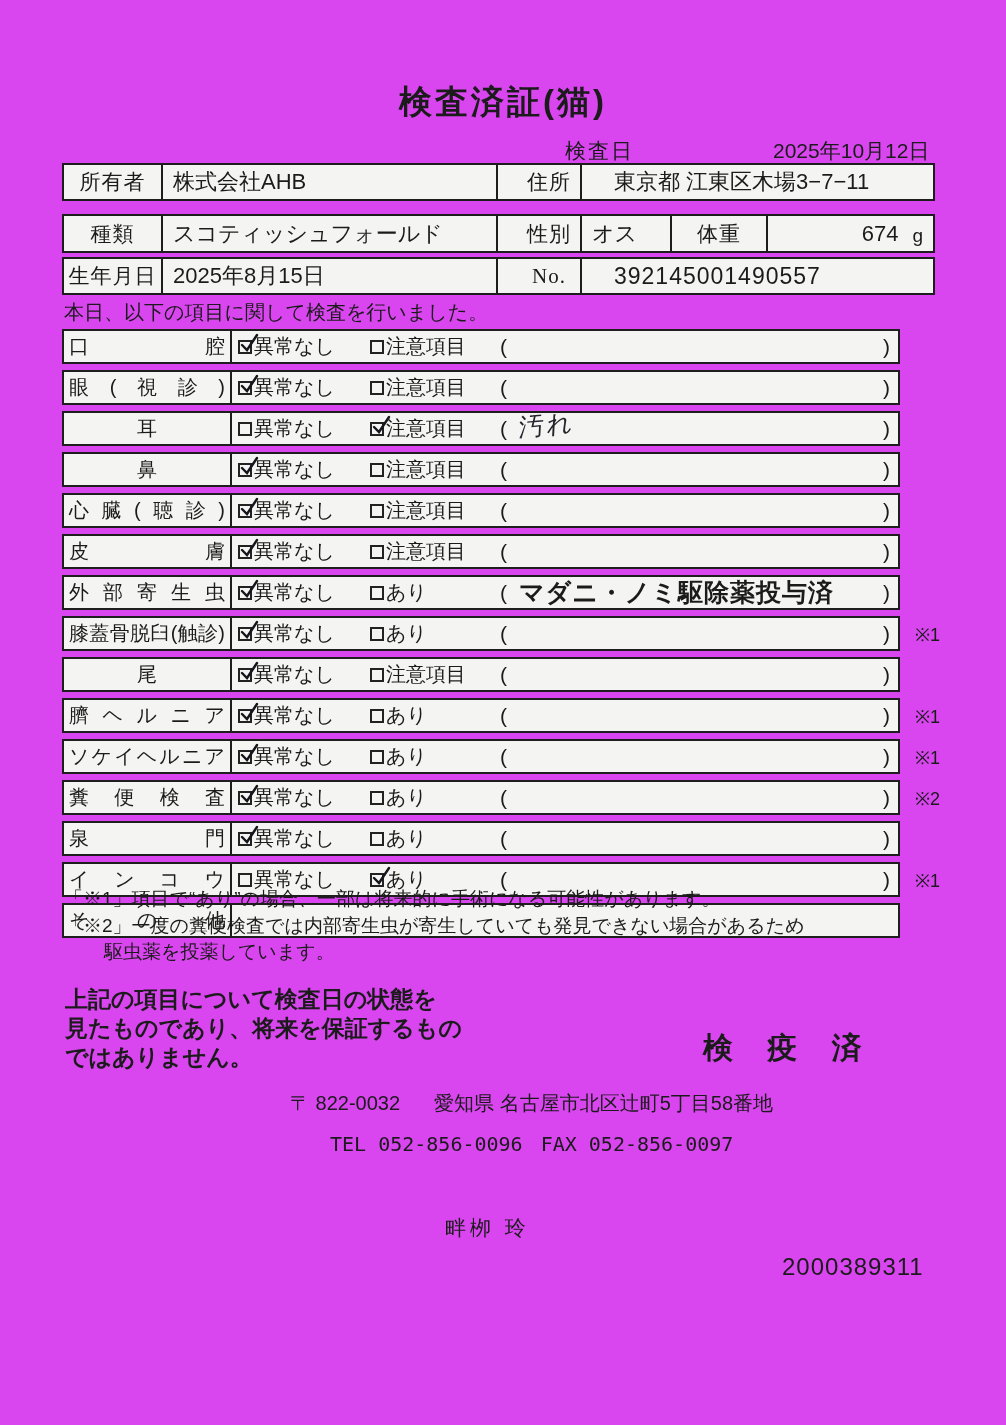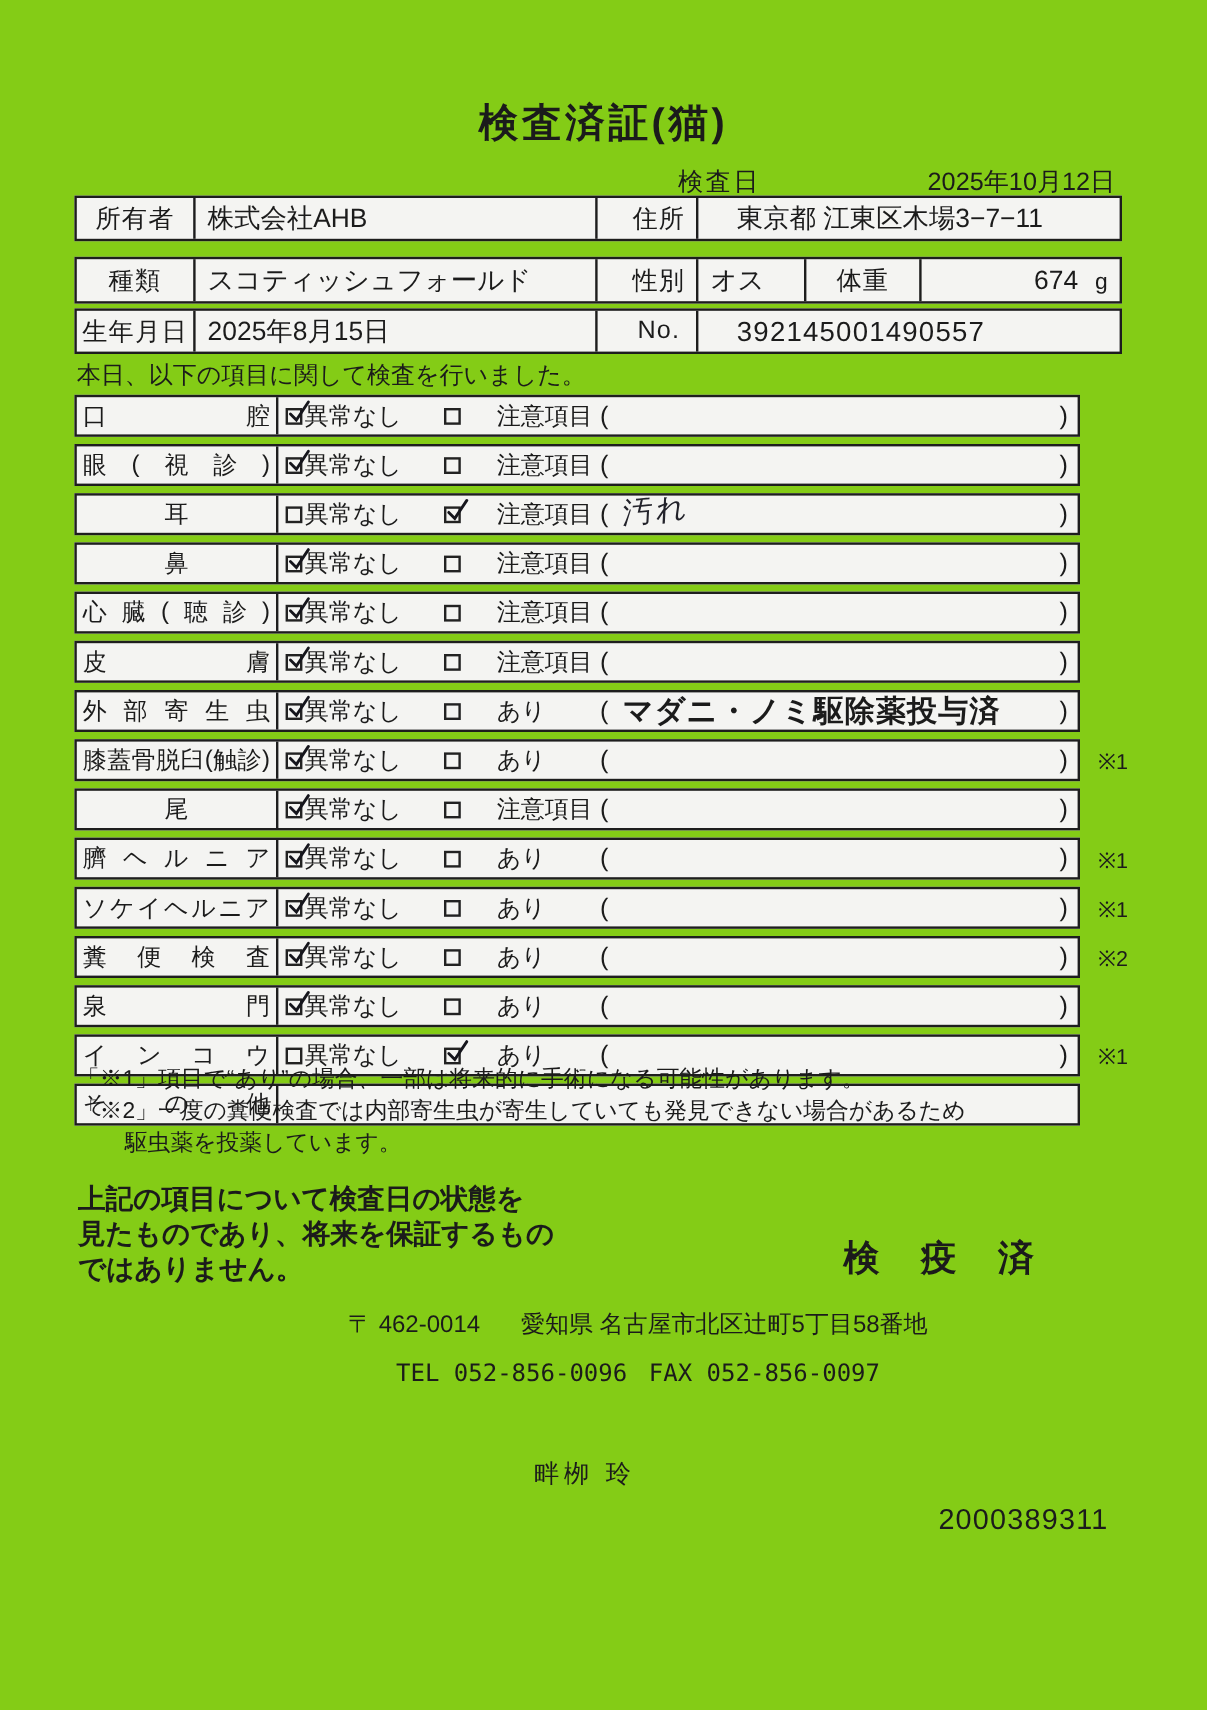--- a/index.html
+++ b/index.html
@@ -1,20 +1,20 @@
 <!DOCTYPE html>
 <html><head>
 <meta charset="utf-8">
 <style>
   html,body{margin:0;padding:0;background:#e8e8e6;}
   .page{
     position:relative;
     width:1006px;height:1425px;
     margin:0 auto;
-    background:#84cc16;
+    background:#d946ef;
     font-family:"Liberation Sans",sans-serif;
     color:#1b1b1b;
     overflow:hidden;
   }
   .abs{position:absolute;}
   
   .doc-title{
     left:0;right:0;top:80px;
     text-align:center;
     font-size:33px;font-weight:600;letter-spacing:3px;
@@ -27,21 +27,21 @@
     left:62px;width:873px;
     border:2px solid #1d1d1d;
     display:flex;align-items:stretch;
     background:#f4f4f2;
     box-sizing:border-box;
   }
   .owner-row{top:163px;height:38px;}
   .pet-row1{top:214px;height:39px;}
   .pet-row2{top:257px;height:38px;}
   .cell{display:flex;align-items:center;box-sizing:border-box;font-size:22px;}
-  .cell.label{justify-content:center;font-size:21px;letter-spacing:1px;}
+  .cell.label{justify-content:center;font-size:21px;letter-spacing:1px;font-family:Liberation Serif, serif;}
   .bR{border-right:2px solid #1d1d1d;}
   .w-label{width:99px;}
   .w-value{width:335px;padding-left:10px;}
   .w-label2{width:84px;padding-left:20px;}
   .flex1{flex:1;padding-left:10px;margin-left:22px;}
   .weight-cell{flex:1;justify-content:flex-end;padding-right:10px;}
   .weight-unit{font-size:19px;margin-left:14px;position:relative;top:2px;}
   .w-sex{width:90px;padding-left:10px;}
   .w-weight{width:96px;}
   .no-cell{font-size:23px;letter-spacing:1px;}
@@ -67,21 +67,21 @@
     font-size:20px;font-weight:500;
   }
   .insp-label.center{justify-content:center;}
   .insp-body{position:relative;flex:1;}
   .opt{
     position:absolute;top:0;height:31px;
     display:flex;align-items:center;
     font-size:20px;font-weight:500;
   }
   .opt-1{left:6px;}
-  .opt-2{left:138px;gap:28px;}
+  .opt-2{left:138px;}
   .cb{
     position:relative;
     width:14px;height:14px;
     border:2px solid #222;
     margin-right:2px;
     box-sizing:border-box;
     flex:none;
   }
   .cb svg{position:absolute;left:-1px;top:-9px;width:20px;height:20px;overflow:visible;}
   .cb svg path{fill:none;stroke:#15151c;stroke-width:2.4px;stroke-linecap:round;}
@@ -550,21 +550,21 @@
 
   <div class="abs closing">
     <div>上記の項目について検査日の状態を</div>
     <div>見たものであり、将来を保証するもの</div>
     <div>ではありません。</div>
   </div>
 
   <div class="abs stamp">検 疫 済</div>
 
   <div class="abs postal-line">
-    <span>〒 462-0014</span><span class="gap"></span><span>愛知県 名古屋市北区辻町5丁目58番地</span>
+    <span>〒 822-0032</span><span class="gap"></span><span>愛知県 名古屋市北区辻町5丁目58番地</span>
   </div>
   <div class="abs tel-line">
     <span>TEL 052-856-0096</span><span class="gap"></span><span>FAX 052-856-0097</span>
   </div>
   <div class="abs vet-name">畔栁 玲</div>
   <div class="abs serial">2000389311</div>
 
 </div>
 
 </body></html>

